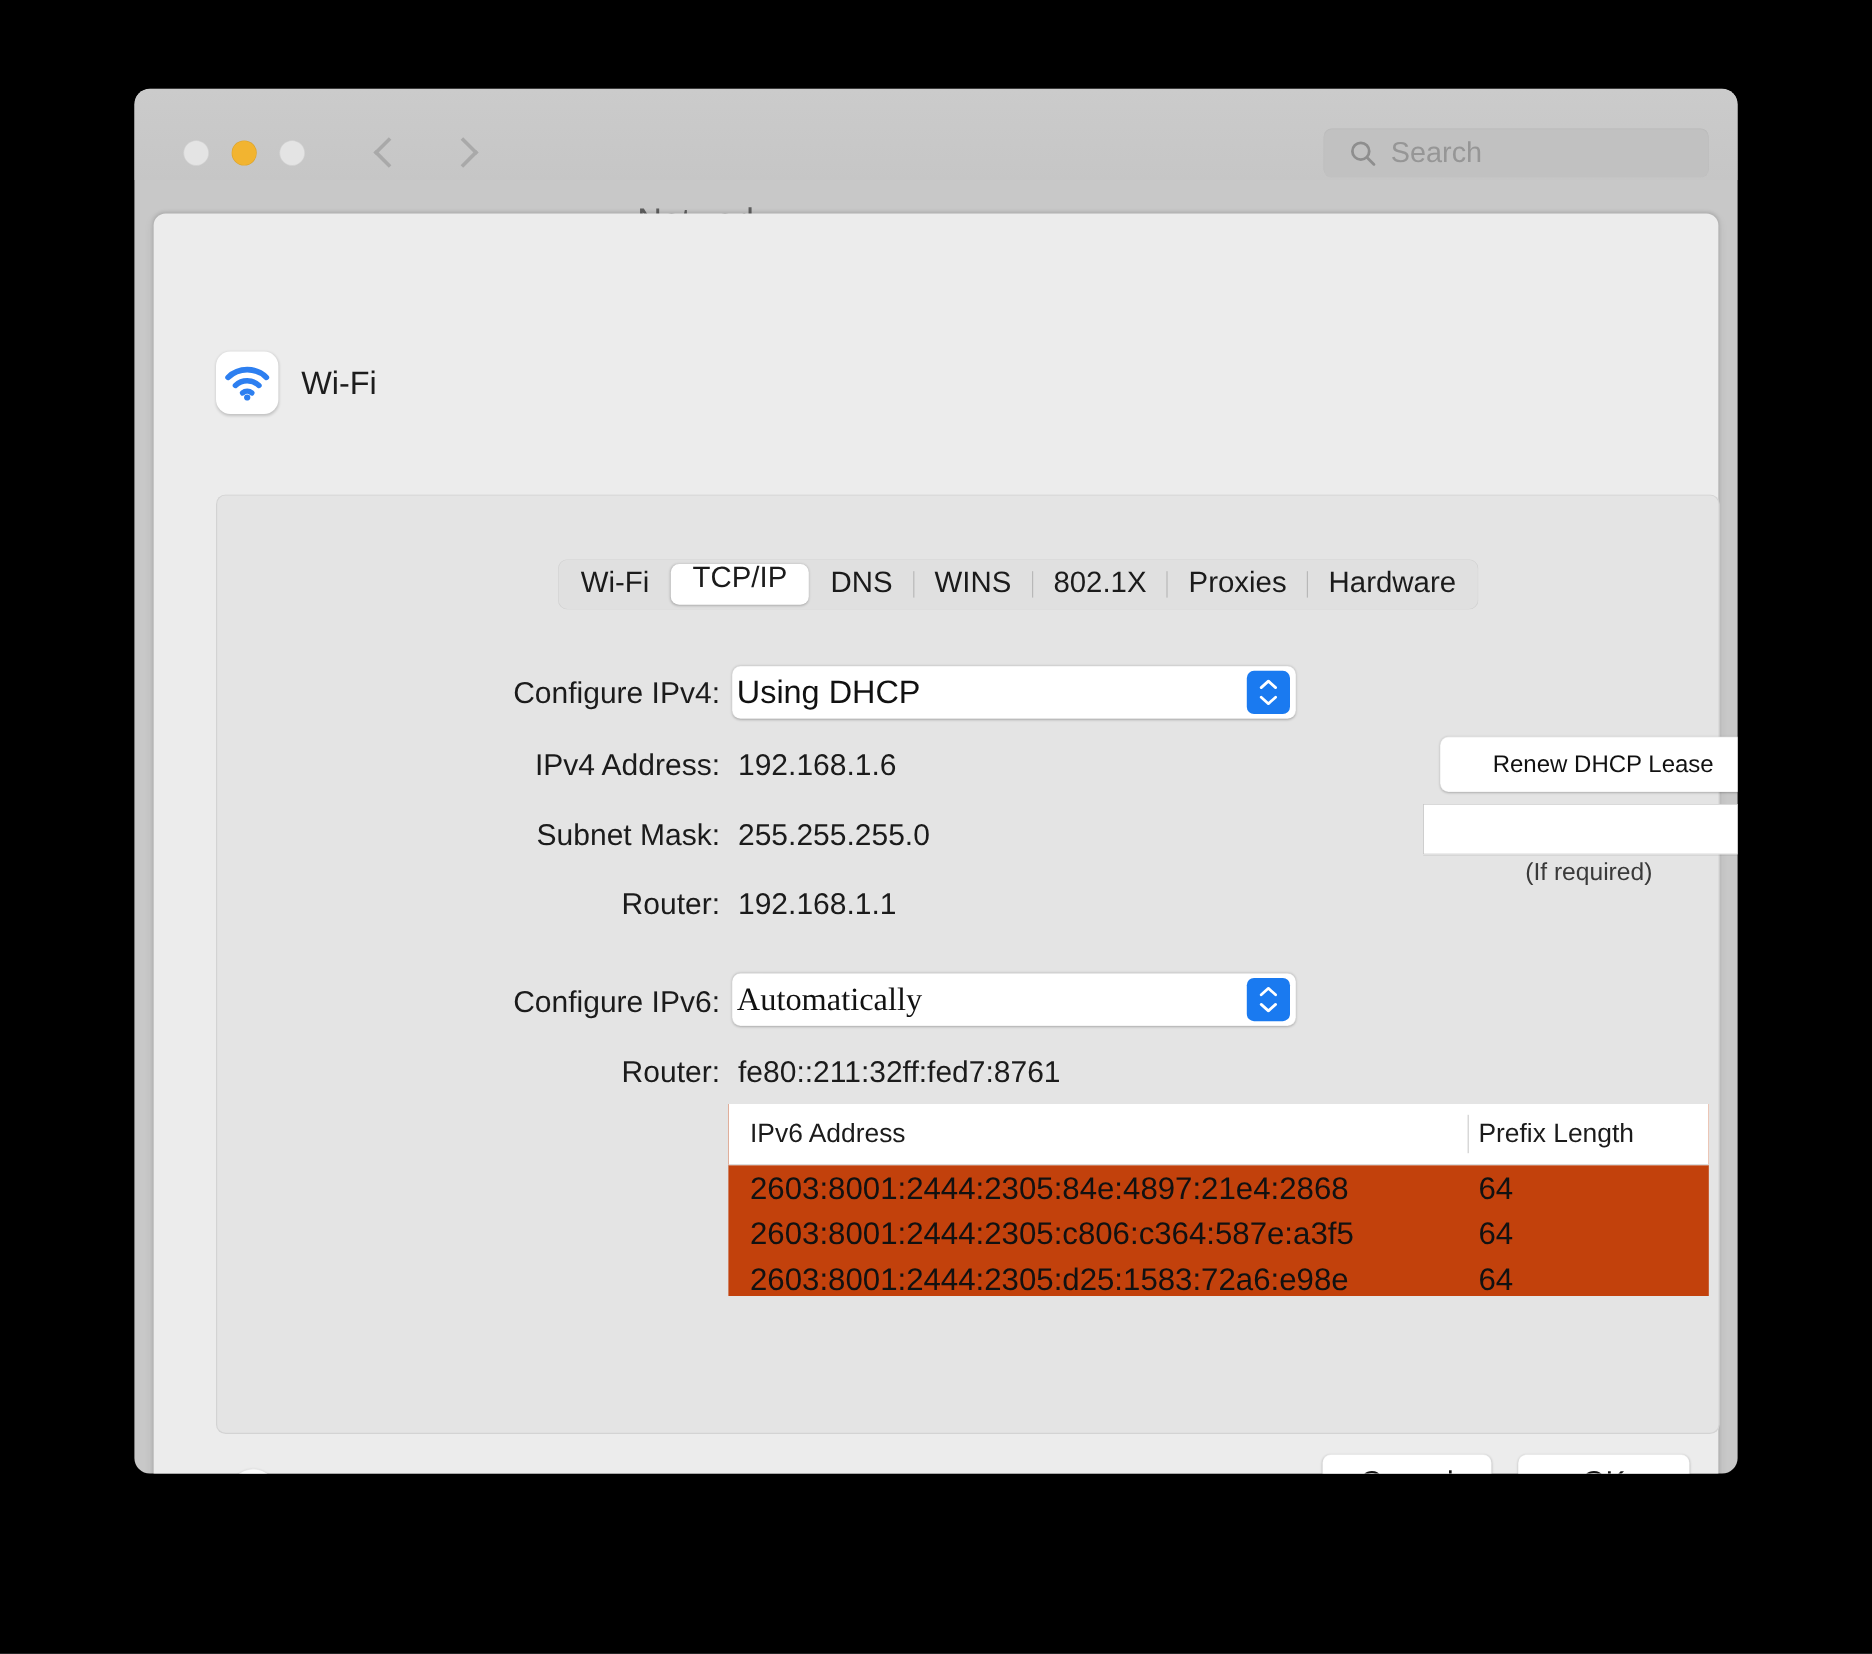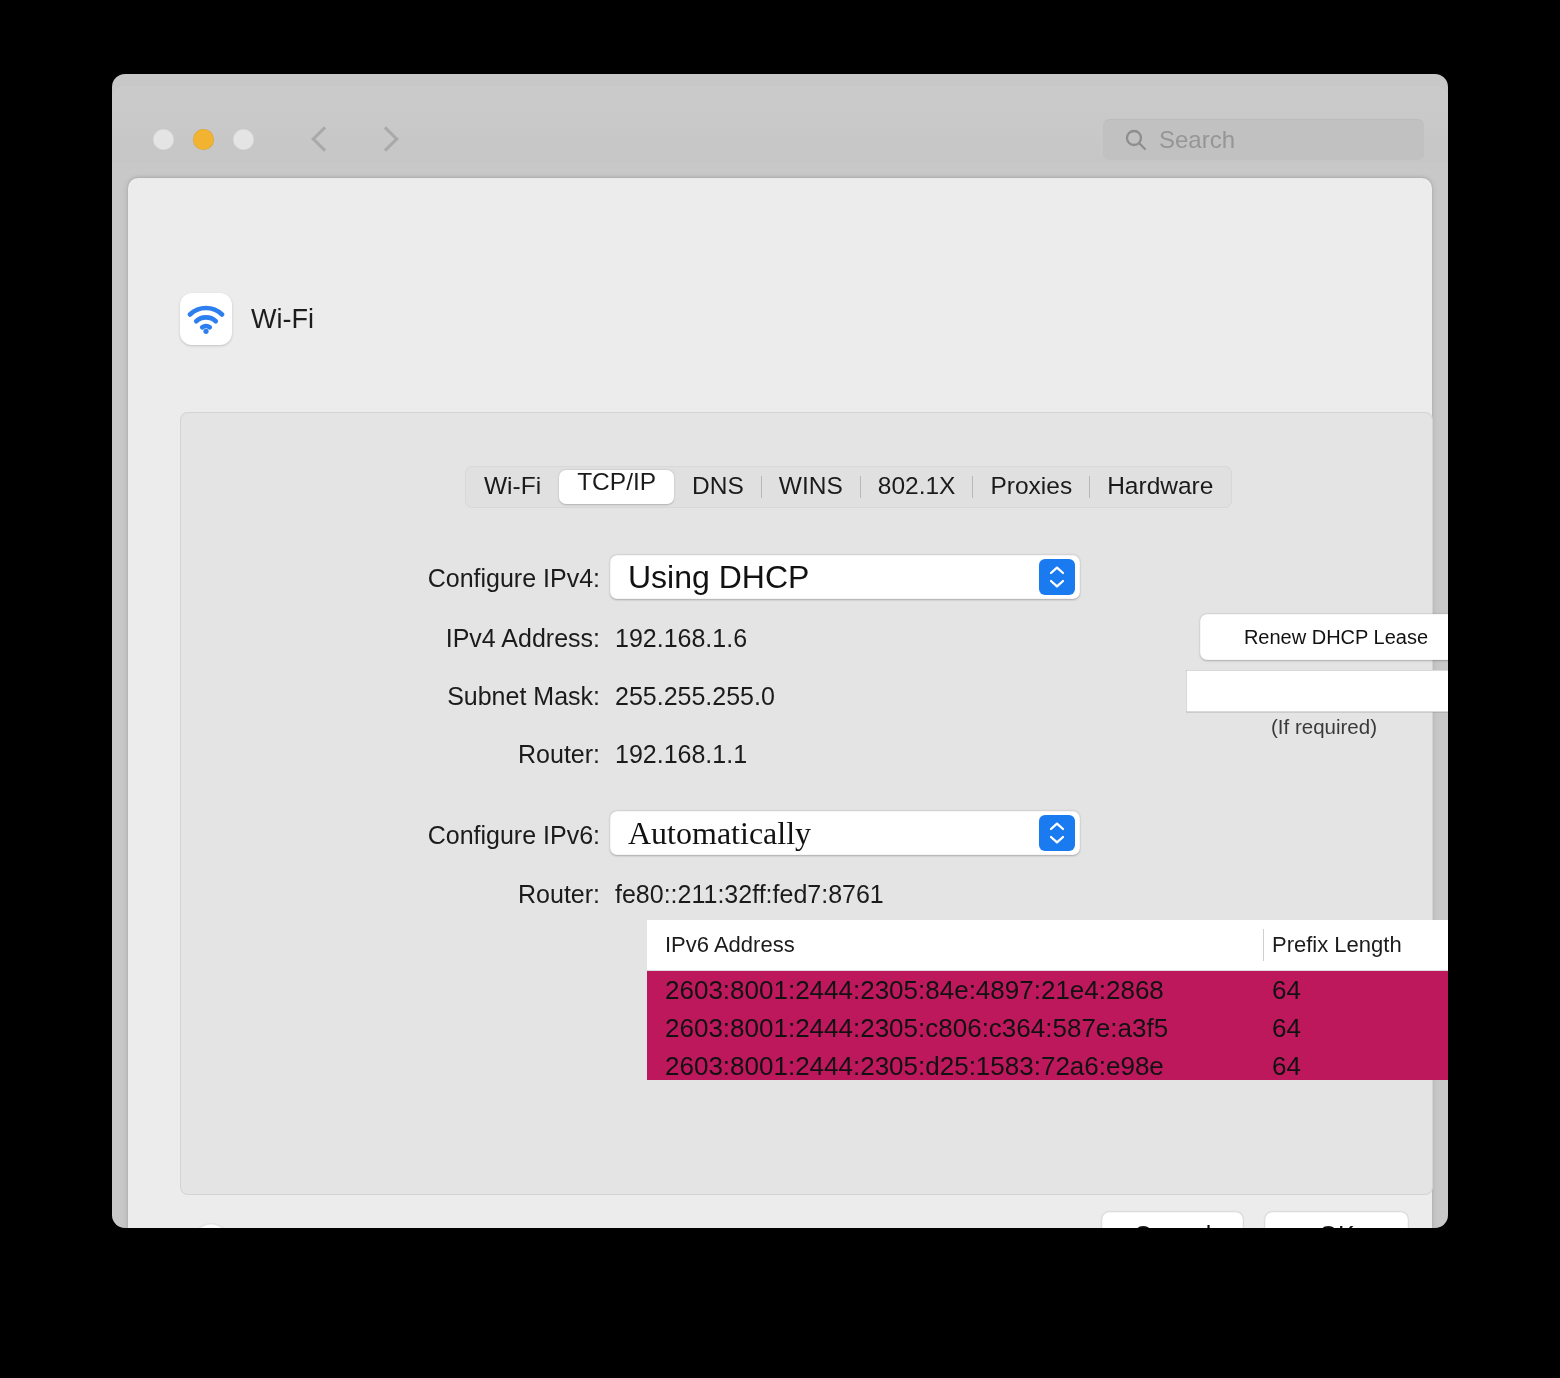--- a/index.html
+++ b/index.html
@@ -24,21 +24,21 @@
     top: 74px;
     width: 1336px;
     height: 1154px;
     background: #c8c8c8;
     border-radius: 13px;
     box-shadow: 0 16px 52px rgba(0,0,0,0.55);
     overflow: hidden;
   }
   .titlebar {
     position: absolute;
-    left: 0; top: 12px;
+    left: 0; top: 0;
     width: 100%;
     height: 76px;
     background: linear-gradient(to bottom, #cbcbcb 0%, #c6c6c6 100%);
     border-radius: 13px 13px 0 0;
   }
 
   .traffic {
     position: absolute;
     left: 41px;
     top: 43px;
@@ -232,23 +232,23 @@
   .popup {
     position: absolute;
     height: 44px;
     background: #ffffff;
     border-radius: 7px;
     box-shadow: 0 0.5px 2px rgba(0,0,0,0.25), inset 0 0 0 0.5px rgba(0,0,0,0.08);
     display: flex;
     align-items: center;
   }
   .popup .pv {
-    font-size: 32px;
+    font-size: 27px;
     color: #111;
-    margin-left: 18px;
+    margin-left: 4px;
   }
   .popup .stepper {
     position: absolute;
     right: 5px;
     top: 4px;
     width: 36px;
     height: 36px;
     background: #1a7af0;
     border-radius: 6px;
     display: flex;
@@ -288,23 +288,22 @@
   .hint {
     position: absolute;
     font-size: 20.5px;
     color: #3a3a3a;
     text-align: center;
   }
 
   
   .table {
     position: absolute;
-    background: #be185d;
+    background: #c2410c;
     overflow: hidden;
-    margin-left: 40px;
   }
   .thead {
     height: 50px;
     display: flex;
     align-items: center;
     background: #ffffff;
     border-bottom: 1px solid #dcdcdc;
     position: relative;
   }
   .th {

